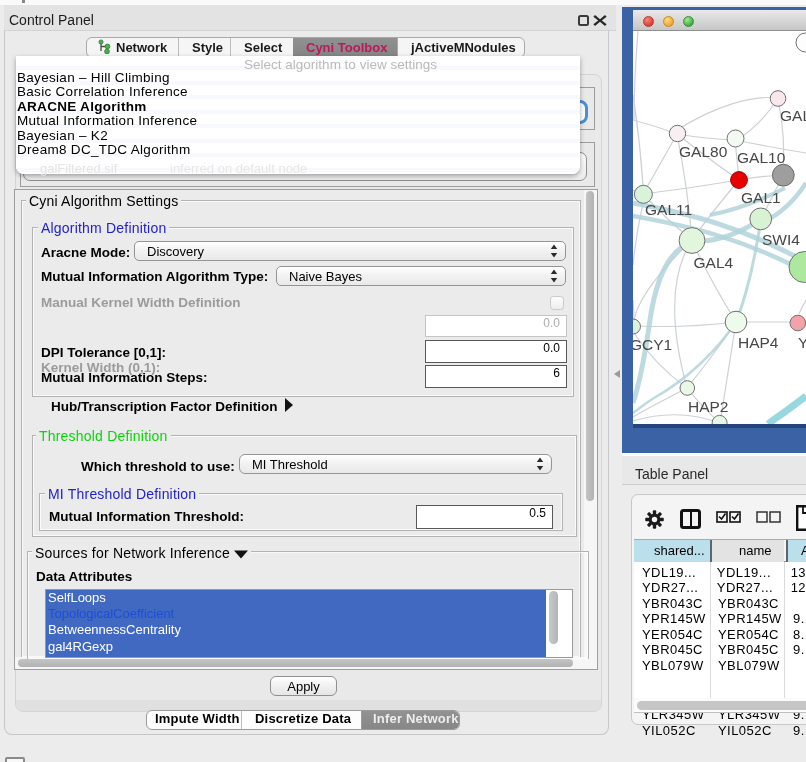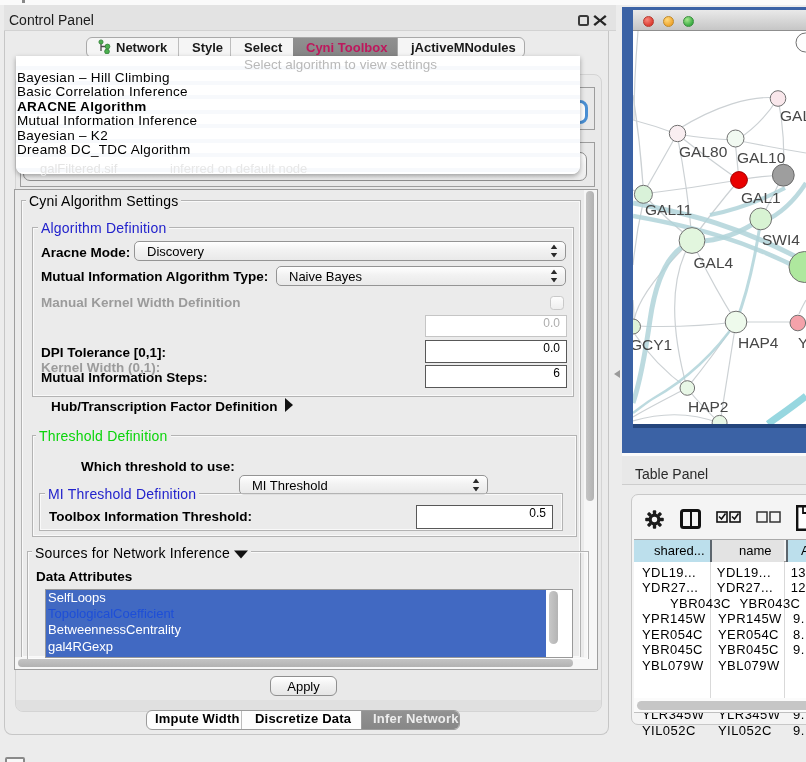--- a/index.html
+++ b/index.html
@@ -111,34 +111,34 @@
 
 <div class="lbl bold" style="left:51px;top:399px;">Hub/Transcription Factor Definition</div>
 <svg class="abs" style="left:284px;top:398px;" width="10" height="14" viewBox="0 0 10 14">
     <path d="M1 0 L9 7 L1 14 Z" fill="#111"></path>
   </svg>
 
 <div class="abs etched" style="left:32px;top:435px;width:545px;height:102px;"></div>
 <div class="gtitle" style="left:36px;top:428px;color:#0bd40b;background:#ebebeb;">Threshold Definition</div>
 
 <div class="lbl bold" style="left:81px;top:459px;">Which threshold to use:</div>
-<div class="combo" style="left:239px;top:475px;width:249px;height:20px;">
+<div class="combo" style="left:239px;top:454px;width:313px;height:20px;border-radius:6px;">
   <span class="ctext">MI Threshold</span>
   <span class="arrows">
       <svg width="8" height="13" viewBox="0 0 8 13">
         <path d="M4 0 L7.2 4.4 L0.8 4.4 Z" fill="#2a2a2a"></path>
         <path d="M4 13 L7.2 8.6 L0.8 8.6 Z" fill="#2a2a2a"></path>
       </svg>
     </span>
 </div>
 
 <div class="abs etched" style="left:39px;top:493px;width:524px;height:38px;"></div>
 <div class="gtitle" style="left:45px;top:486px;color:#2222cc;background:#ebebeb;">MI Threshold Definition</div>
 
-<div class="lbl bold" style="left:49px;top:509px;">Toolbox Information Threshold:</div>
+<div class="lbl bold" style="left:49px;top:509px;">Mutual Information Threshold:</div>
 <div class="field" style="left:416px;top:505px;width:137px;height:24px;border:1.5px solid #585858;color:#000;">0.5</div>
 
 <div class="abs etched" style="left:27px;top:551px;width:562px;height:108px;border-bottom:none;"></div>
 <div class="gtitle" style="left:32px;top:545px;color:#000;">Sources for Network Inference <svg width="14" height="9" viewBox="0 0 14 9" style="vertical-align:-1px;">
       <path d="M0 0.5 L14 0.5 L7 8.5 Z" fill="#111"></path>
     </svg></div>
 
 <div class="lbl bold" style="left:36px;top:569px;">Data Attributes</div>
 
 <div class="abs" style="left:45px;top:589px;width:528px;height:69px;background:#fff;border:1px solid #999;"></div>
@@ -315,21 +315,21 @@
   <div style="display:flex;">
       <span style="width:75.5px;padding-left:8px;">YDL19...</span>
       <span style="width:74.5px;padding-left:8.5px;">YDL19...</span>
       <span style="padding-left:9px;">13</span>
     </div>
   <div style="display:flex;">
       <span style="width:75.5px;padding-left:8px;">YDR27...</span>
       <span style="width:74.5px;padding-left:8.5px;">YDR27...</span>
       <span style="padding-left:9px;">12</span>
     </div>
-  <div style="display:flex;margin-left:28px;">
+  <div style="display:flex;">
       <span style="width:75.5px;padding-left:8px;">YBR043C</span>
       <span style="width:74.5px;padding-left:8.5px;">YBR043C</span>
       <span style="padding-left:9px;"></span>
     </div>
   <div style="display:flex;">
       <span style="width:75.5px;padding-left:8px;">YPR145W</span>
       <span style="width:74.5px;padding-left:8.5px;">YPR145W</span>
       <span style="padding-left:9px;">9.</span>
     </div>
   <div style="display:flex;">

